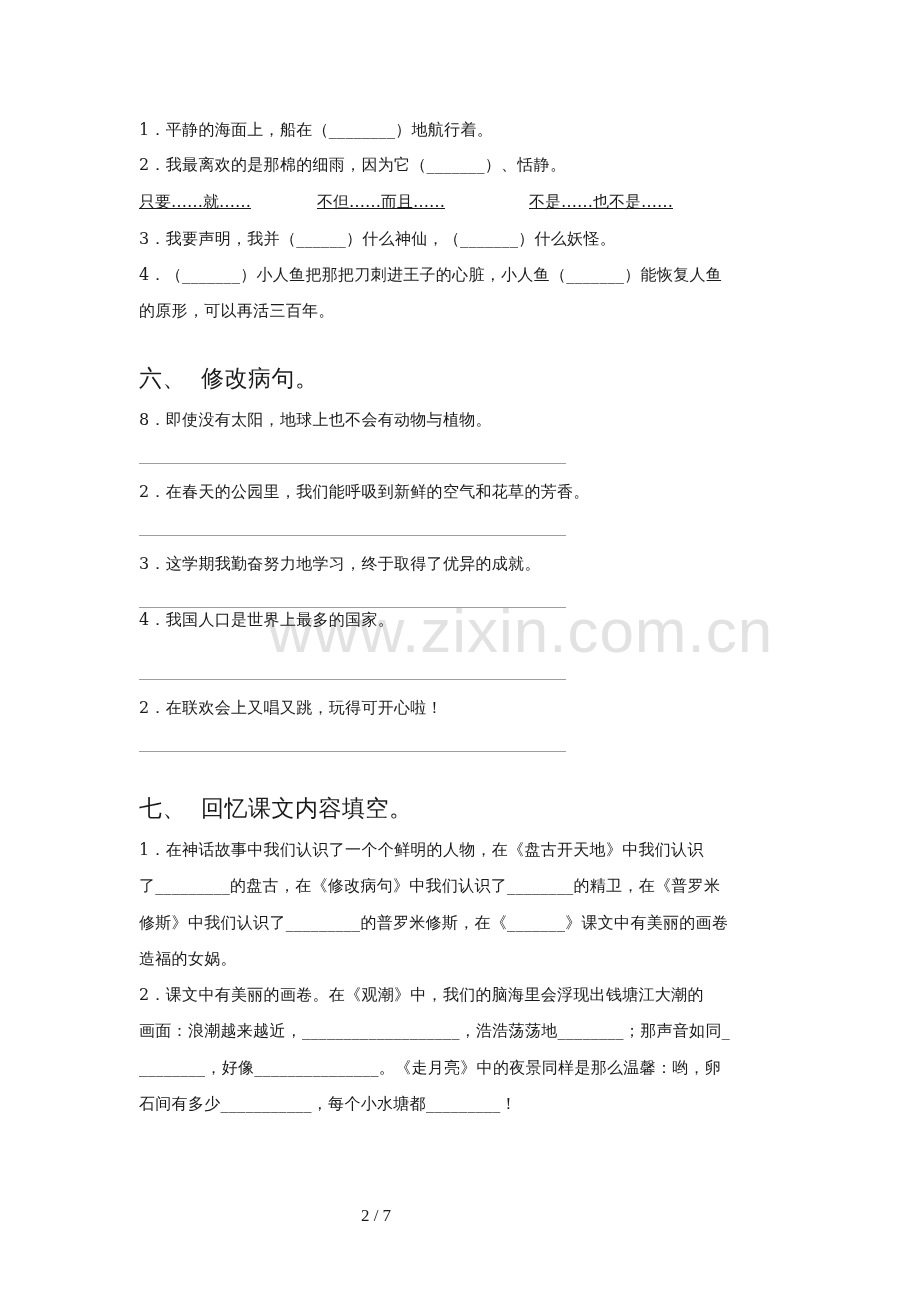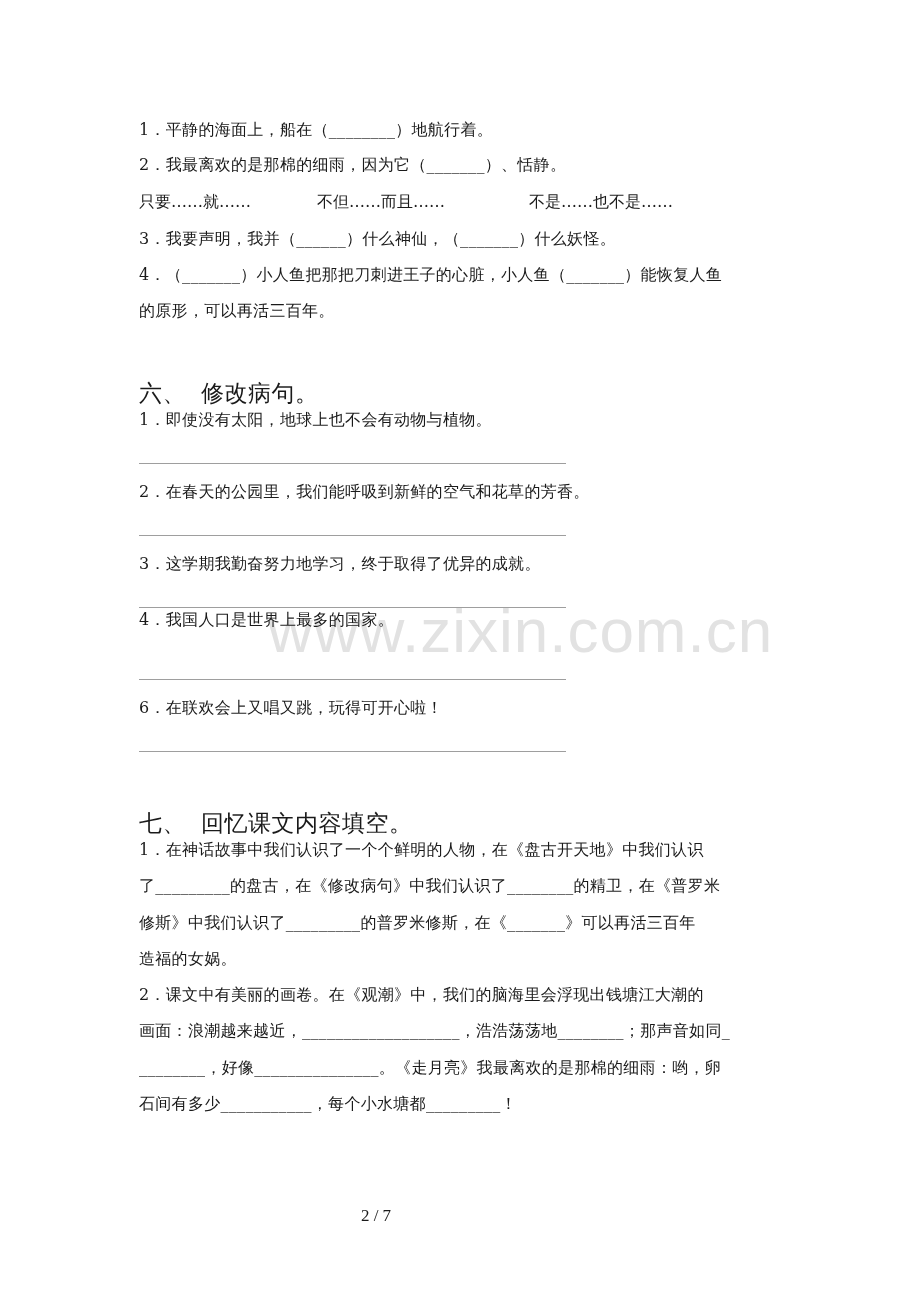--- a/index.html
+++ b/index.html
@@ -1,23 +1,23 @@
 <!DOCTYPE html>
 <html><head>
 <meta charset="utf-8">
 <style>
   html, body { margin: 0; padding: 0; background: #ffffff; }
   body { width: 920px; height: 1302px; position: relative; overflow: hidden;
          font-family: "DejaVu Serif", "Liberation Serif", serif; color: #1a1a1a; }
   .page { position: absolute; left: 0; top: 0; width: 920px; height: 1302px; }
   .line { position: absolute; left: 139px; font-size: 16px; line-height: 20px; white-space: nowrap; letter-spacing: 0.3px; }
-  .heading { position: absolute; left: 139px; font-size: 23px; line-height: 28px; white-space: nowrap; letter-spacing: 0.5px; margin-top: 15px; }
+  .heading { position: absolute; left: 139px; font-size: 23px; line-height: 28px; white-space: nowrap; letter-spacing: 0.5px; }
   .heading .num { display: inline-block; width: 62px; }
   .rule { position: absolute; left: 139px; width: 427px; height: 0; border-top: 1px solid #9e9e9e; }
-  .conj { position: absolute; font-size: 16px; line-height: 20px; white-space: nowrap; }
+  .conj { position: absolute; font-size: 16px; line-height: 20px; white-space: nowrap; text-decoration: underline; }
   .watermark { position: absolute; left: 268px; top: 596px; font-family: "Liberation Sans", "DejaVu Sans", sans-serif;
                font-size: 62px; line-height: 70px; color: #e2e2e2; letter-spacing: 1px; white-space: nowrap; z-index: 0; }
   .content { position: relative; z-index: 1; }
   .pagenum { position: absolute; left: 0; width: 752px; top: 1205px; text-align: center;
              font-family: "Liberation Serif", "DejaVu Serif", serif; font-size: 17px; line-height: 22px; }
 </style>
 </head>
 <body>
 
 <div class="page">
@@ -36,45 +36,45 @@
     </div>
 
     <div class="line" style="top:229px">3．我要声明，我并（______）什么神仙，（_______）什么妖怪。</div>
     <div class="line" style="top:265px">4．（_______）小人鱼把那把刀刺进王子的心脏，小人鱼（_______）能恢复人鱼</div>
     <div class="line" style="top:301px">的原形，可以再活三百年。</div>
 
     <div class="heading" style="top:364px">
       <span class="num">六、</span><span>修改病句。</span>
     </div>
 
-    <div class="line" style="top:410px">1．即使没有太阳，地球上也不会有动物与植物。</div>
+    <div class="line" style="top:410px">8．即使没有太阳，地球上也不会有动物与植物。</div>
     <div class="rule" style="top:463px"></div>
 
     <div class="line" style="top:482px">2．在春天的公园里，我们能呼吸到新鲜的空气和花草的芳香。</div>
     <div class="rule" style="top:535px"></div>
 
     <div class="line" style="top:554px">3．这学期我勤奋努力地学习，终于取得了优异的成就。</div>
     <div class="rule" style="top:607px"></div>
 
     <div class="line" style="top:610px">4．我国人口是世界上最多的国家。</div>
     <div class="rule" style="top:679px"></div>
 
-    <div class="line" style="top:698px">6．在联欢会上又唱又跳，玩得可开心啦！</div>
+    <div class="line" style="top:698px">2．在联欢会上又唱又跳，玩得可开心啦！</div>
     <div class="rule" style="top:751px"></div>
 
     <div class="heading" style="top:794px">
       <span class="num">七、</span><span>回忆课文内容填空。</span>
     </div>
 
     <div class="line" style="top:840px">1．在神话故事中我们认识了一个个鲜明的人物，在《盘古开天地》中我们认识</div>
     <div class="line" style="top:876px">了_________的盘古，在《修改病句》中我们认识了________的精卫，在《普罗米</div>
-    <div class="line" style="top:913px">修斯》中我们认识了_________的普罗米修斯，在《_______》可以再活三百年</div>
+    <div class="line" style="top:913px">修斯》中我们认识了_________的普罗米修斯，在《_______》课文中有美丽的画卷</div>
     <div class="line" style="top:949px">造福的女娲。</div>
 
     <div class="line" style="top:985px">2．课文中有美丽的画卷。在《观潮》中，我们的脑海里会浮现出钱塘江大潮的</div>
     <div class="line" style="top:1021px">画面：浪潮越来越近，___________________，浩浩荡荡地________；那声音如同_</div>
-    <div class="line" style="top:1058px">________，好像_______________。《走月亮》我最离欢的是那棉的细雨：哟，卵</div>
+    <div class="line" style="top:1058px">________，好像_______________。《走月亮》中的夜景同样是那么温馨：哟，卵</div>
     <div class="line" style="top:1094px">石间有多少___________，每个小水塘都_________！</div>
 
   </div>
 
   <div class="pagenum">2 / 7</div>
 </div>
 
 </body></html>

